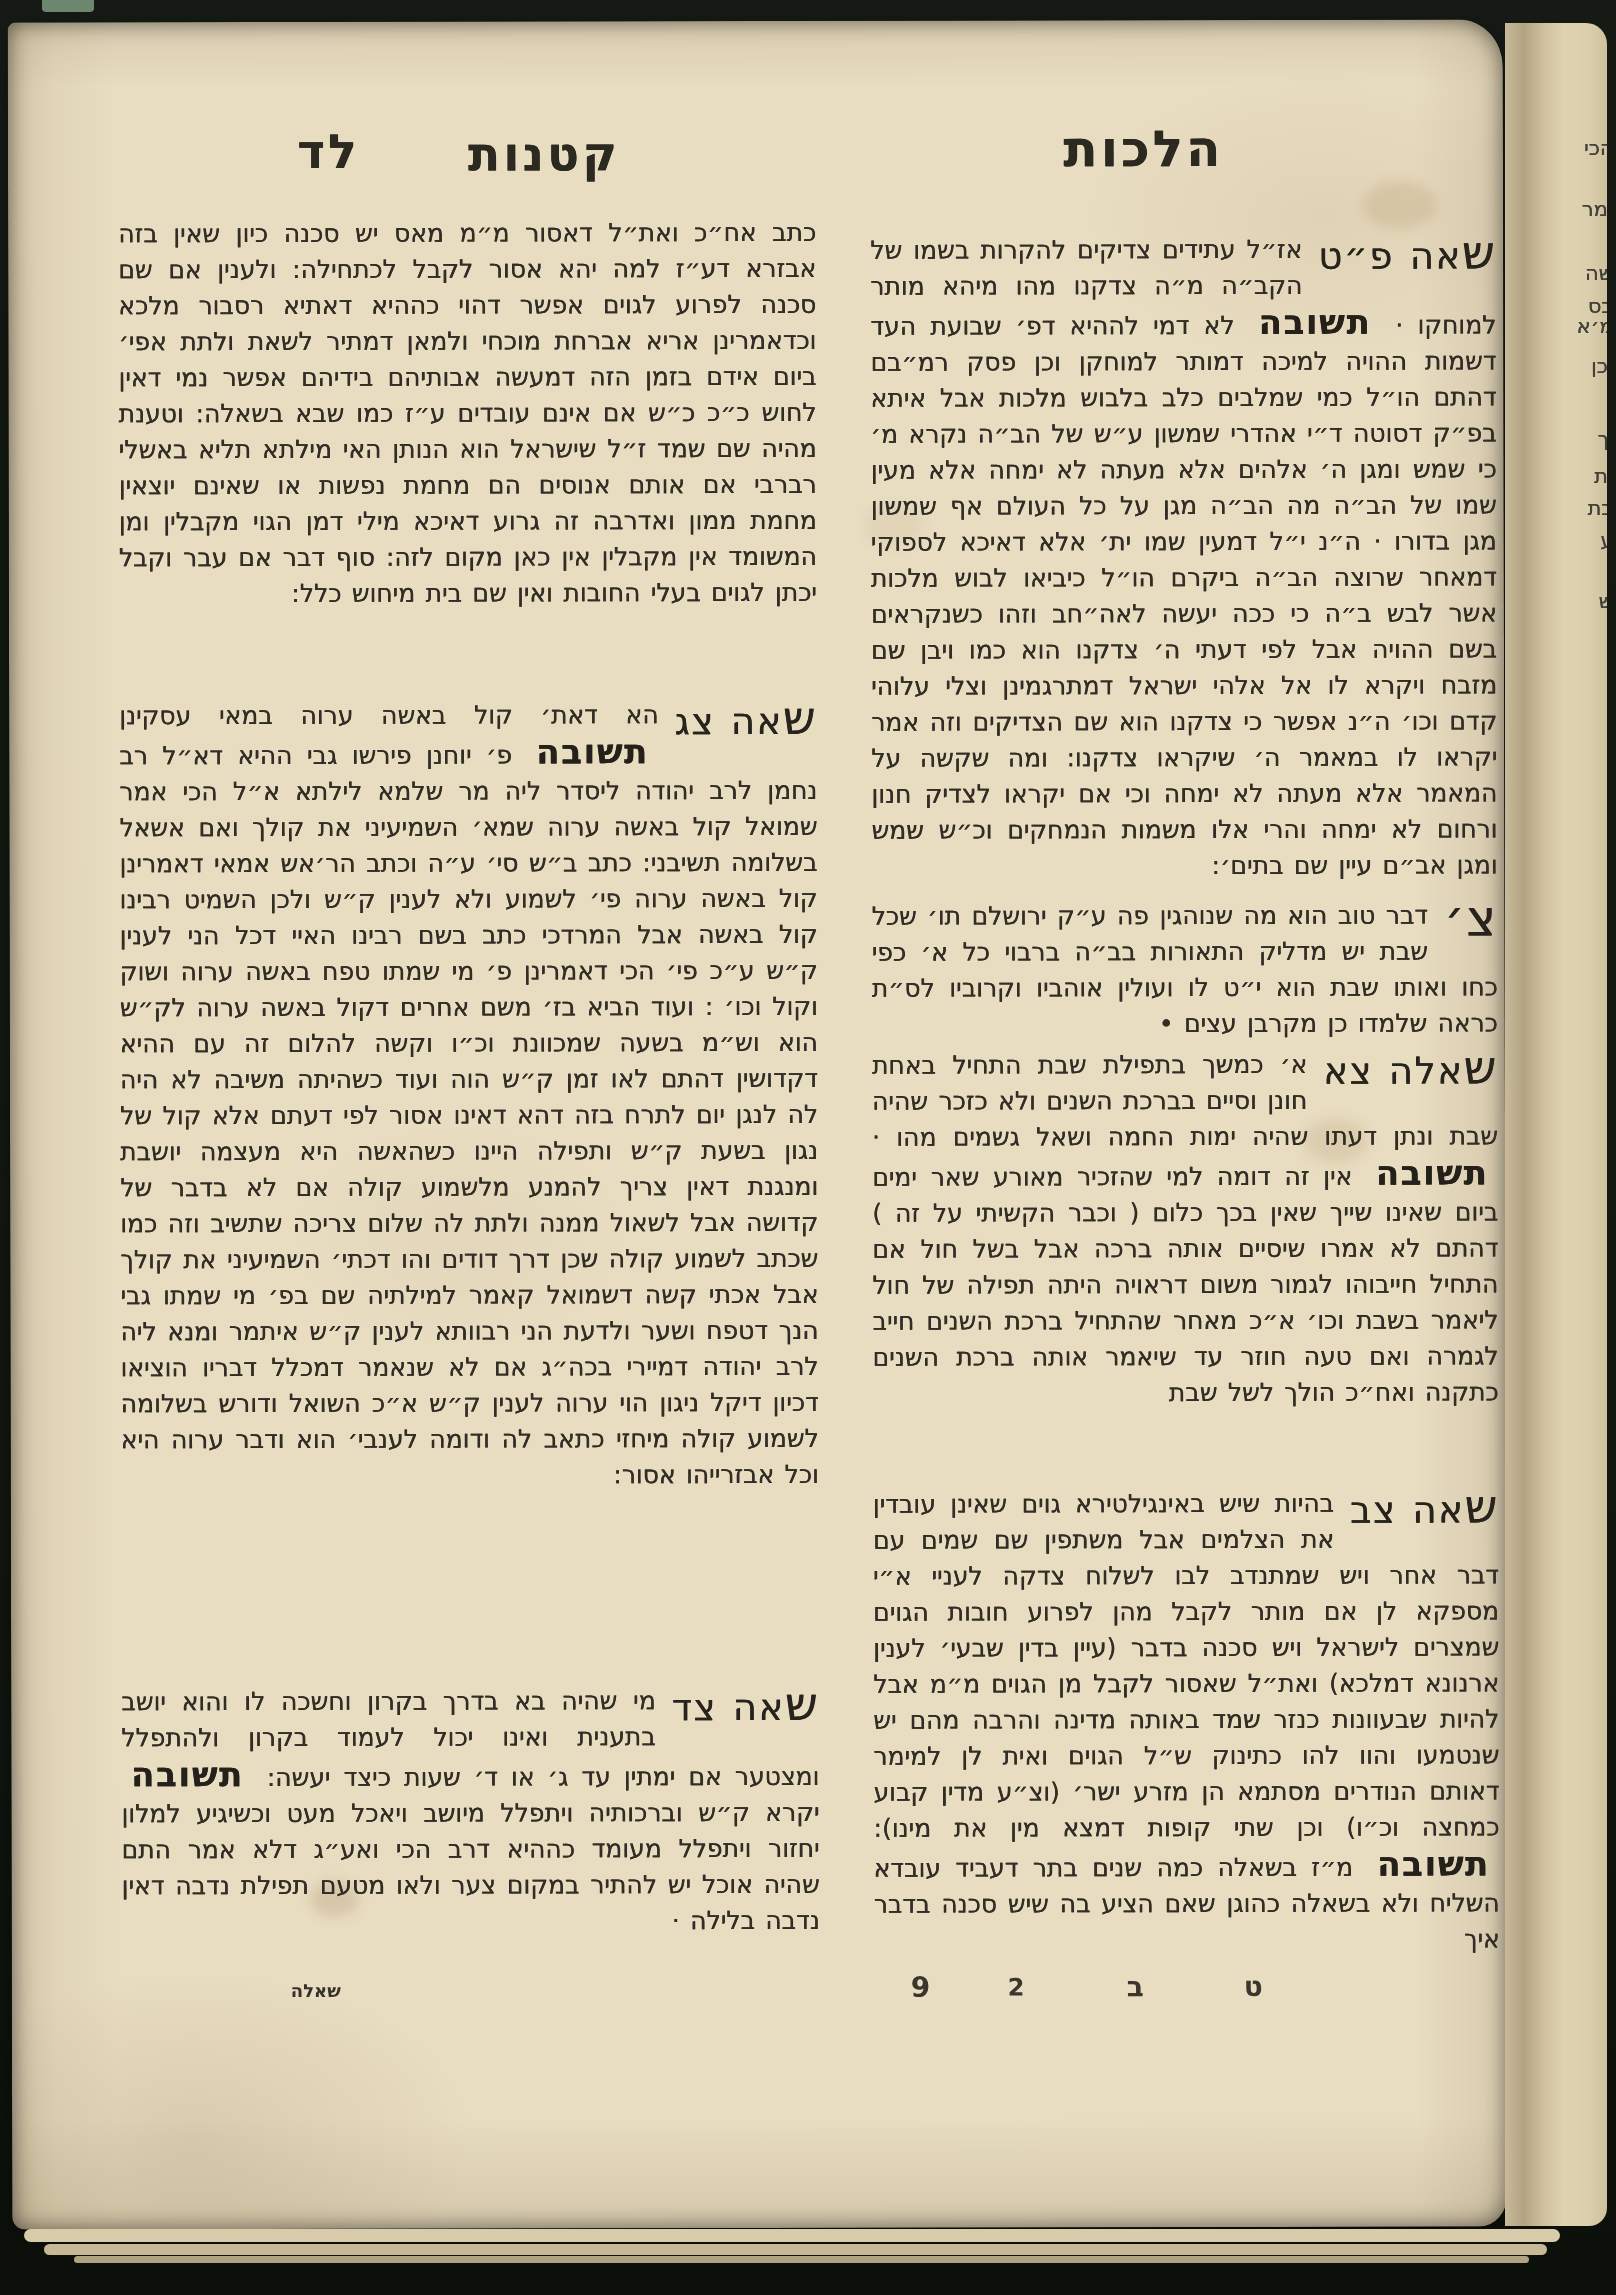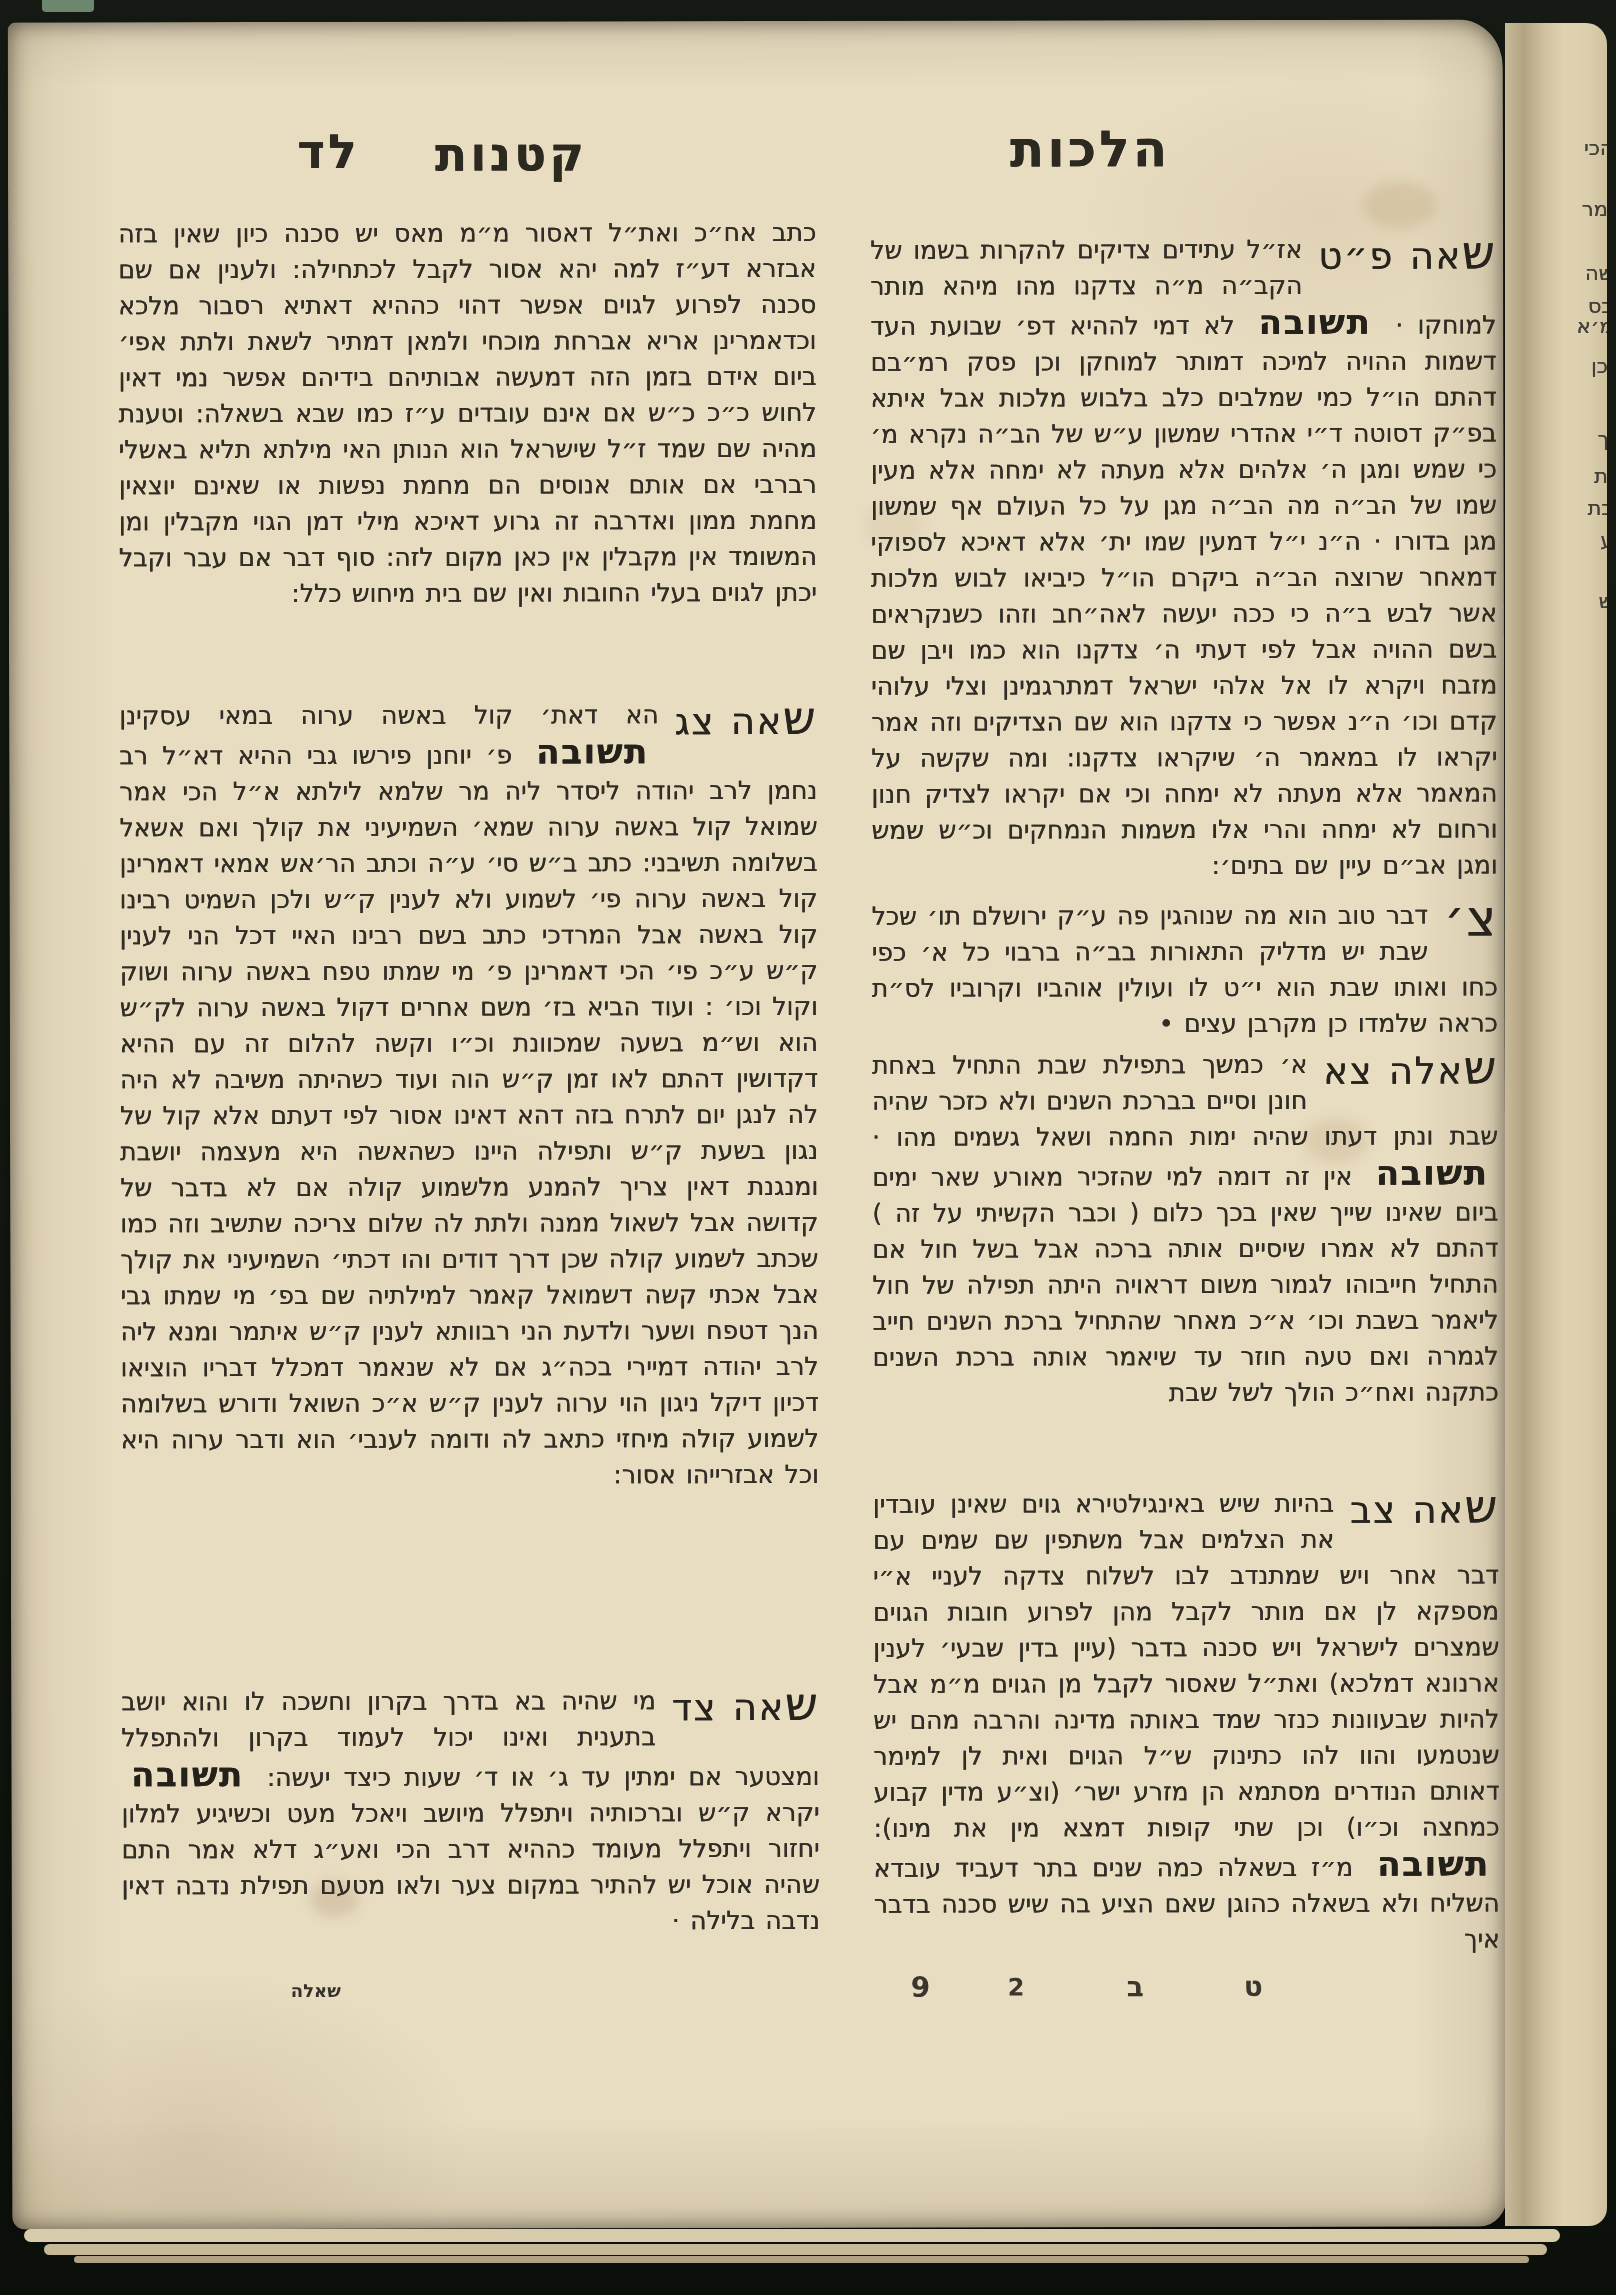--- a/index.html
+++ b/index.html
@@ -55,22 +55,22 @@
 
   <div id="tab"></div>
 
   <div id="page">
 
     <div class="stain" style="left:1355px;top:162px;width:73px;height:48px;background:rgba(150,110,60,.16);"></div>
     <div class="stain" style="left:1293px;top:1099px;width:65px;height:44px;background:rgba(150,110,60,.14);"></div>
     <div class="stain" style="left:299px;top:1859px;width:48px;height:36px;background:rgba(140,100,55,.18);"></div>
     <div class="stain" style="left:857px;top:485px;width:57px;height:40px;background:rgba(140,110,60,.08);"></div>
 
-    <div class="runhead" style="left:1002px;top:100px;width:267px;text-align:left;font-size:50px;">הלכות</div>
-    <div class="runhead" style="left:394px;top:105px;width:218px;text-align:center;font-size:47px;">קטנות</div>
+    <div class="runhead" style="left:1002px;top:100px;width:267px;text-align:center;font-size:50px;">הלכות</div>
+    <div class="runhead" style="left:394px;top:105px;width:218px;text-align:right;font-size:47px;">קטנות</div>
     <div class="runhead" style="left:280px;top:102px;width:81px;text-align:center;font-size:47px;">לד</div>
 
     <div class="sec" style="left:862px;top:212px;width:626px;">
       <span class="lead">שאה פ״ט</span>
       <span>אז״ל עתידים צדיקים להקרות בשמו של הקב״ה מ״ה צדקנו מהו מיהא מותר למוחקו ·</span>
       <span class="tshuva">תשובה</span>
       <span>לא דמי לההיא דפ׳ שבועת העד דשמות ההויה למיכה דמותר למוחקן וכן פסק רמ״בם דהתם הו״ל כמי שמלבים כלב בלבוש מלכות אבל איתא בפ״ק דסוטה ד״י אהדרי שמשון ע״ש של הב״ה נקרא מ׳ כי שמש ומגן ה׳ אלהים אלא מעתה לא ימחה אלא מעין שמו של הב״ה מה הב״ה מגן על כל העולם אף שמשון מגן בדורו · ה״נ י״ל דמעין שמו ית׳ אלא דאיכא לספוקי דמאחר שרוצה הב״ה ביקרם הו״ל כיביאו לבוש מלכות אשר לבש ב״ה כי ככה יעשה לאה״חב וזהו כשנקראים בשם ההויה אבל לפי דעתי ה׳ צדקנו הוא כמו ויבן שם מזבח ויקרא לו אל אלהי ישראל דמתרגמינן וצלי עלוהי קדם וכו׳ ה״נ אפשר כי צדקנו הוא שם הצדיקים וזה אמר יקראו לו במאמר ה׳ שיקראו צדקנו: ומה שקשה על המאמר אלא מעתה לא ימחה וכי אם יקראו לצדיק חנון ורחום לא ימחה והרי אלו משמות הנמחקים וכ״ש שמש ומגן אב״ם עיין שם בתים׳:</span>
     </div>
 
     <div class="sec" style="left:862px;top:878px;width:626px;">

